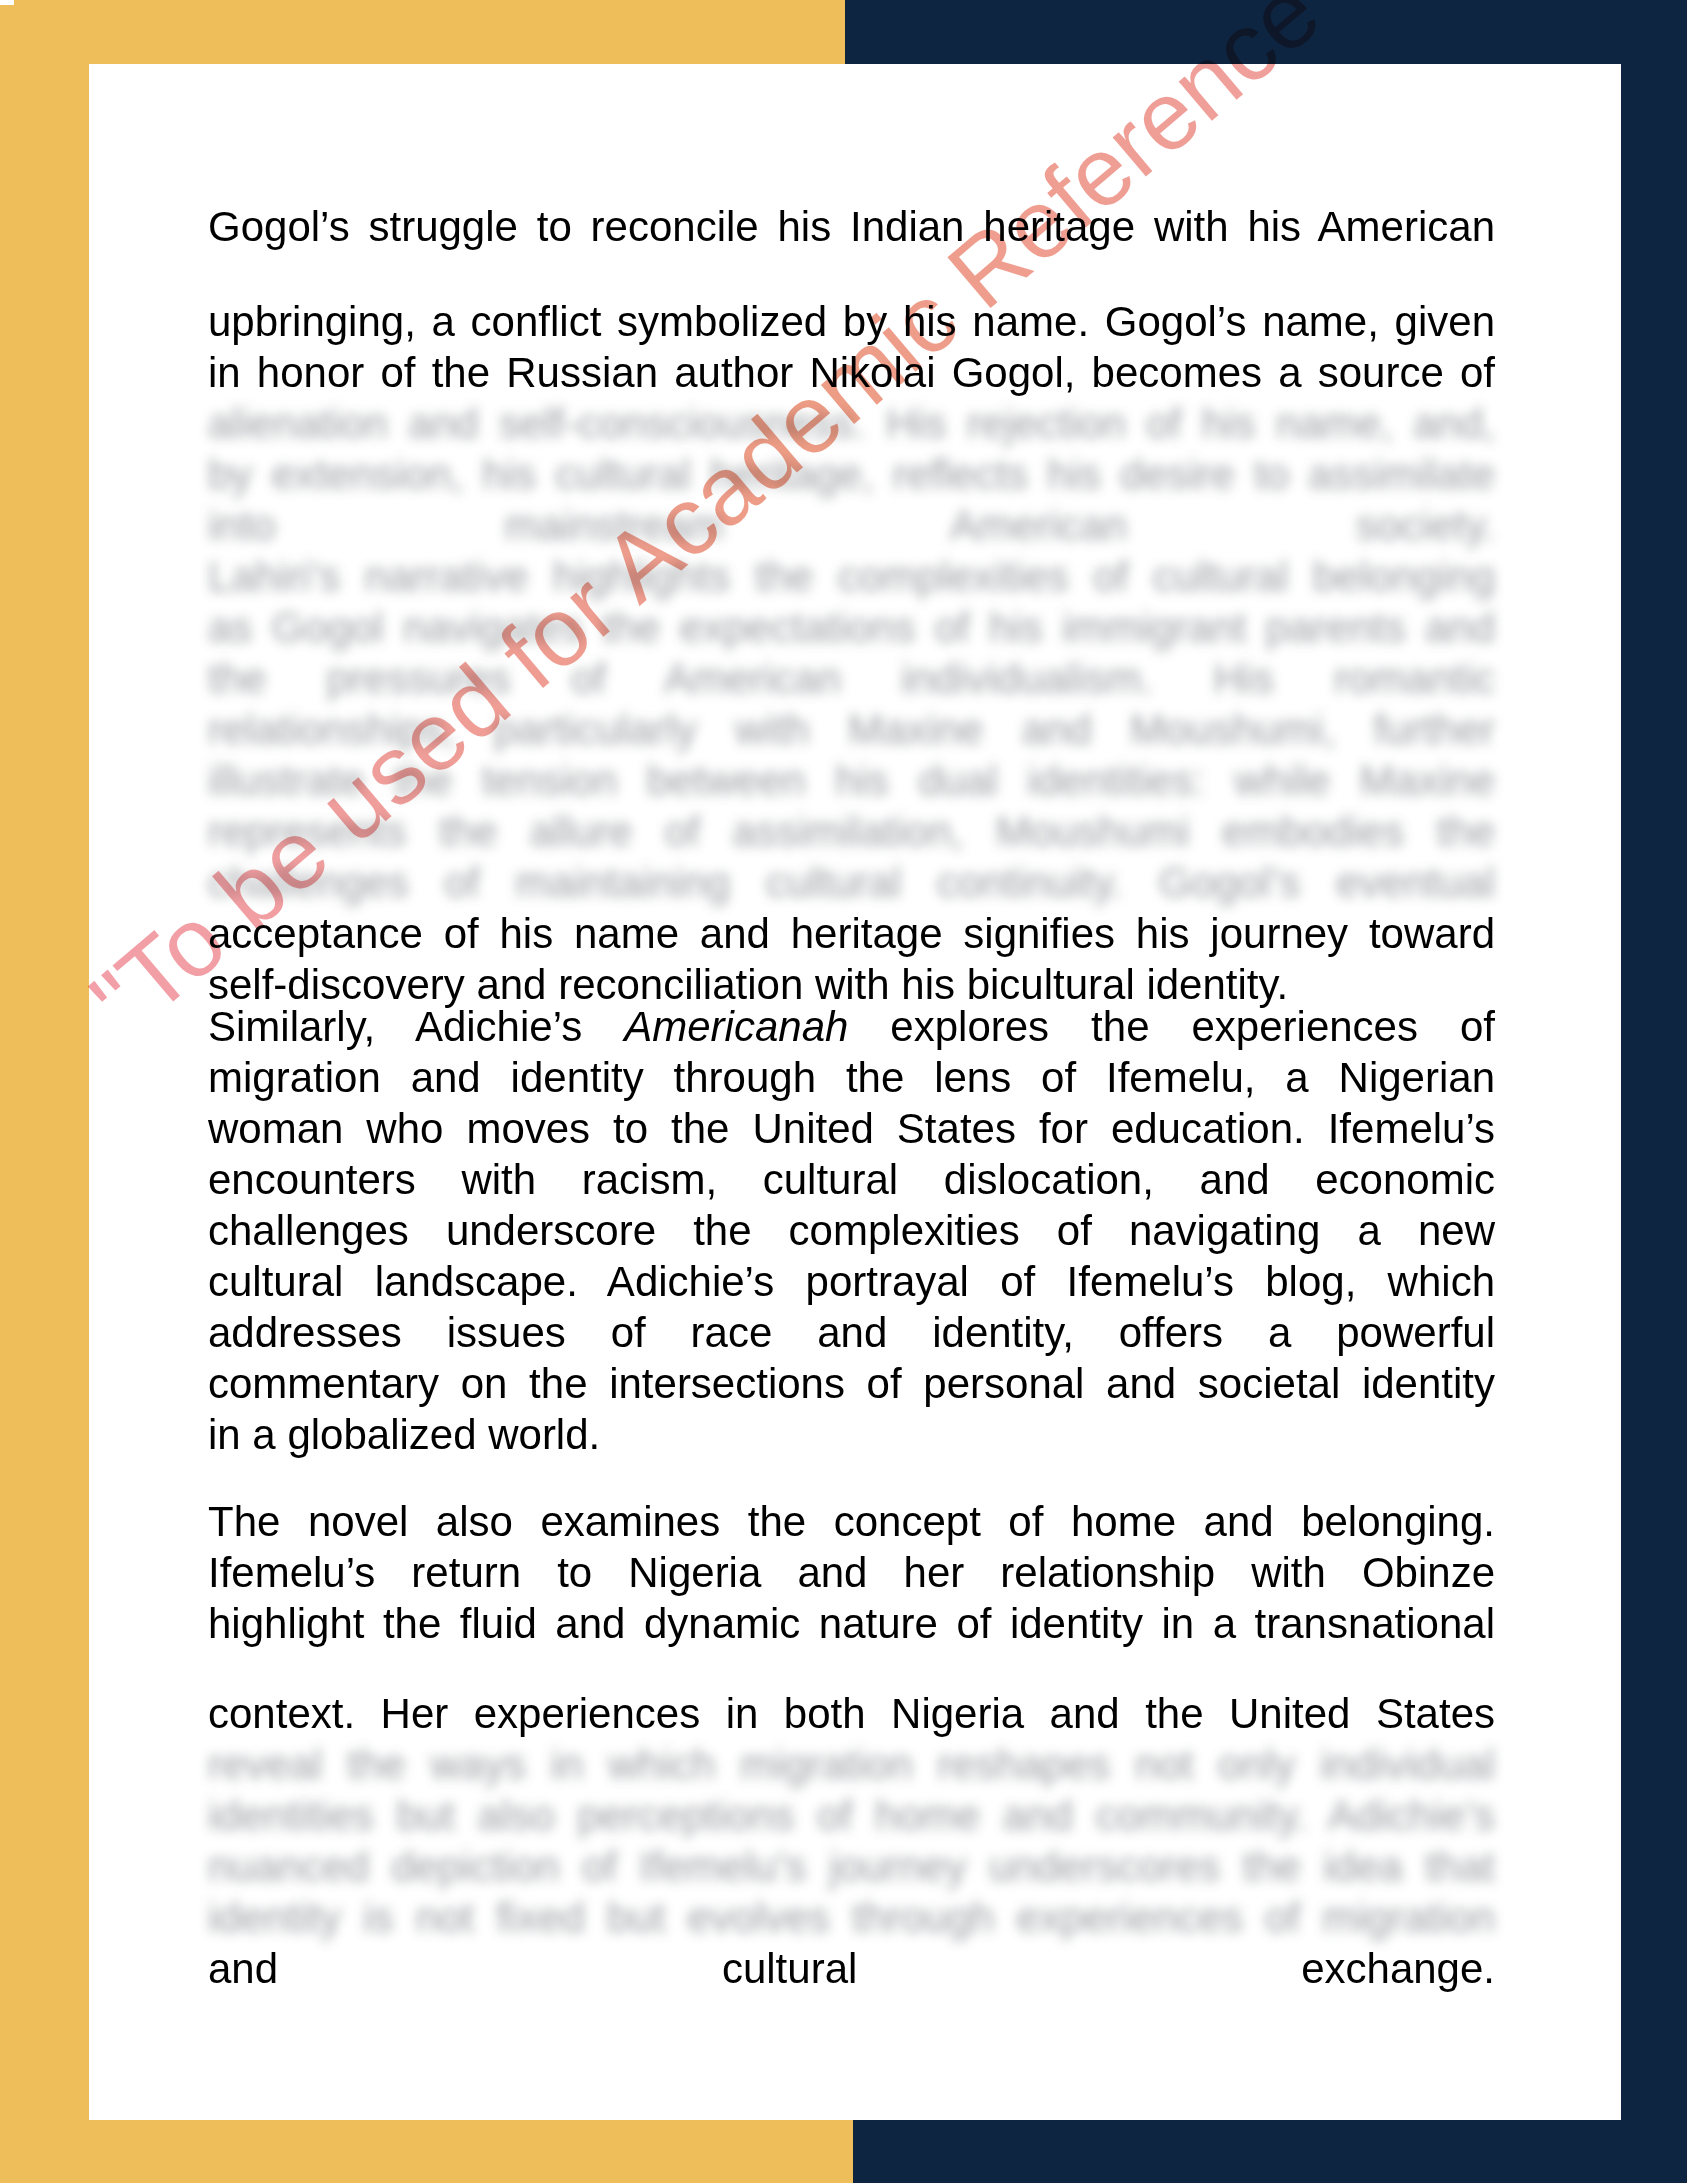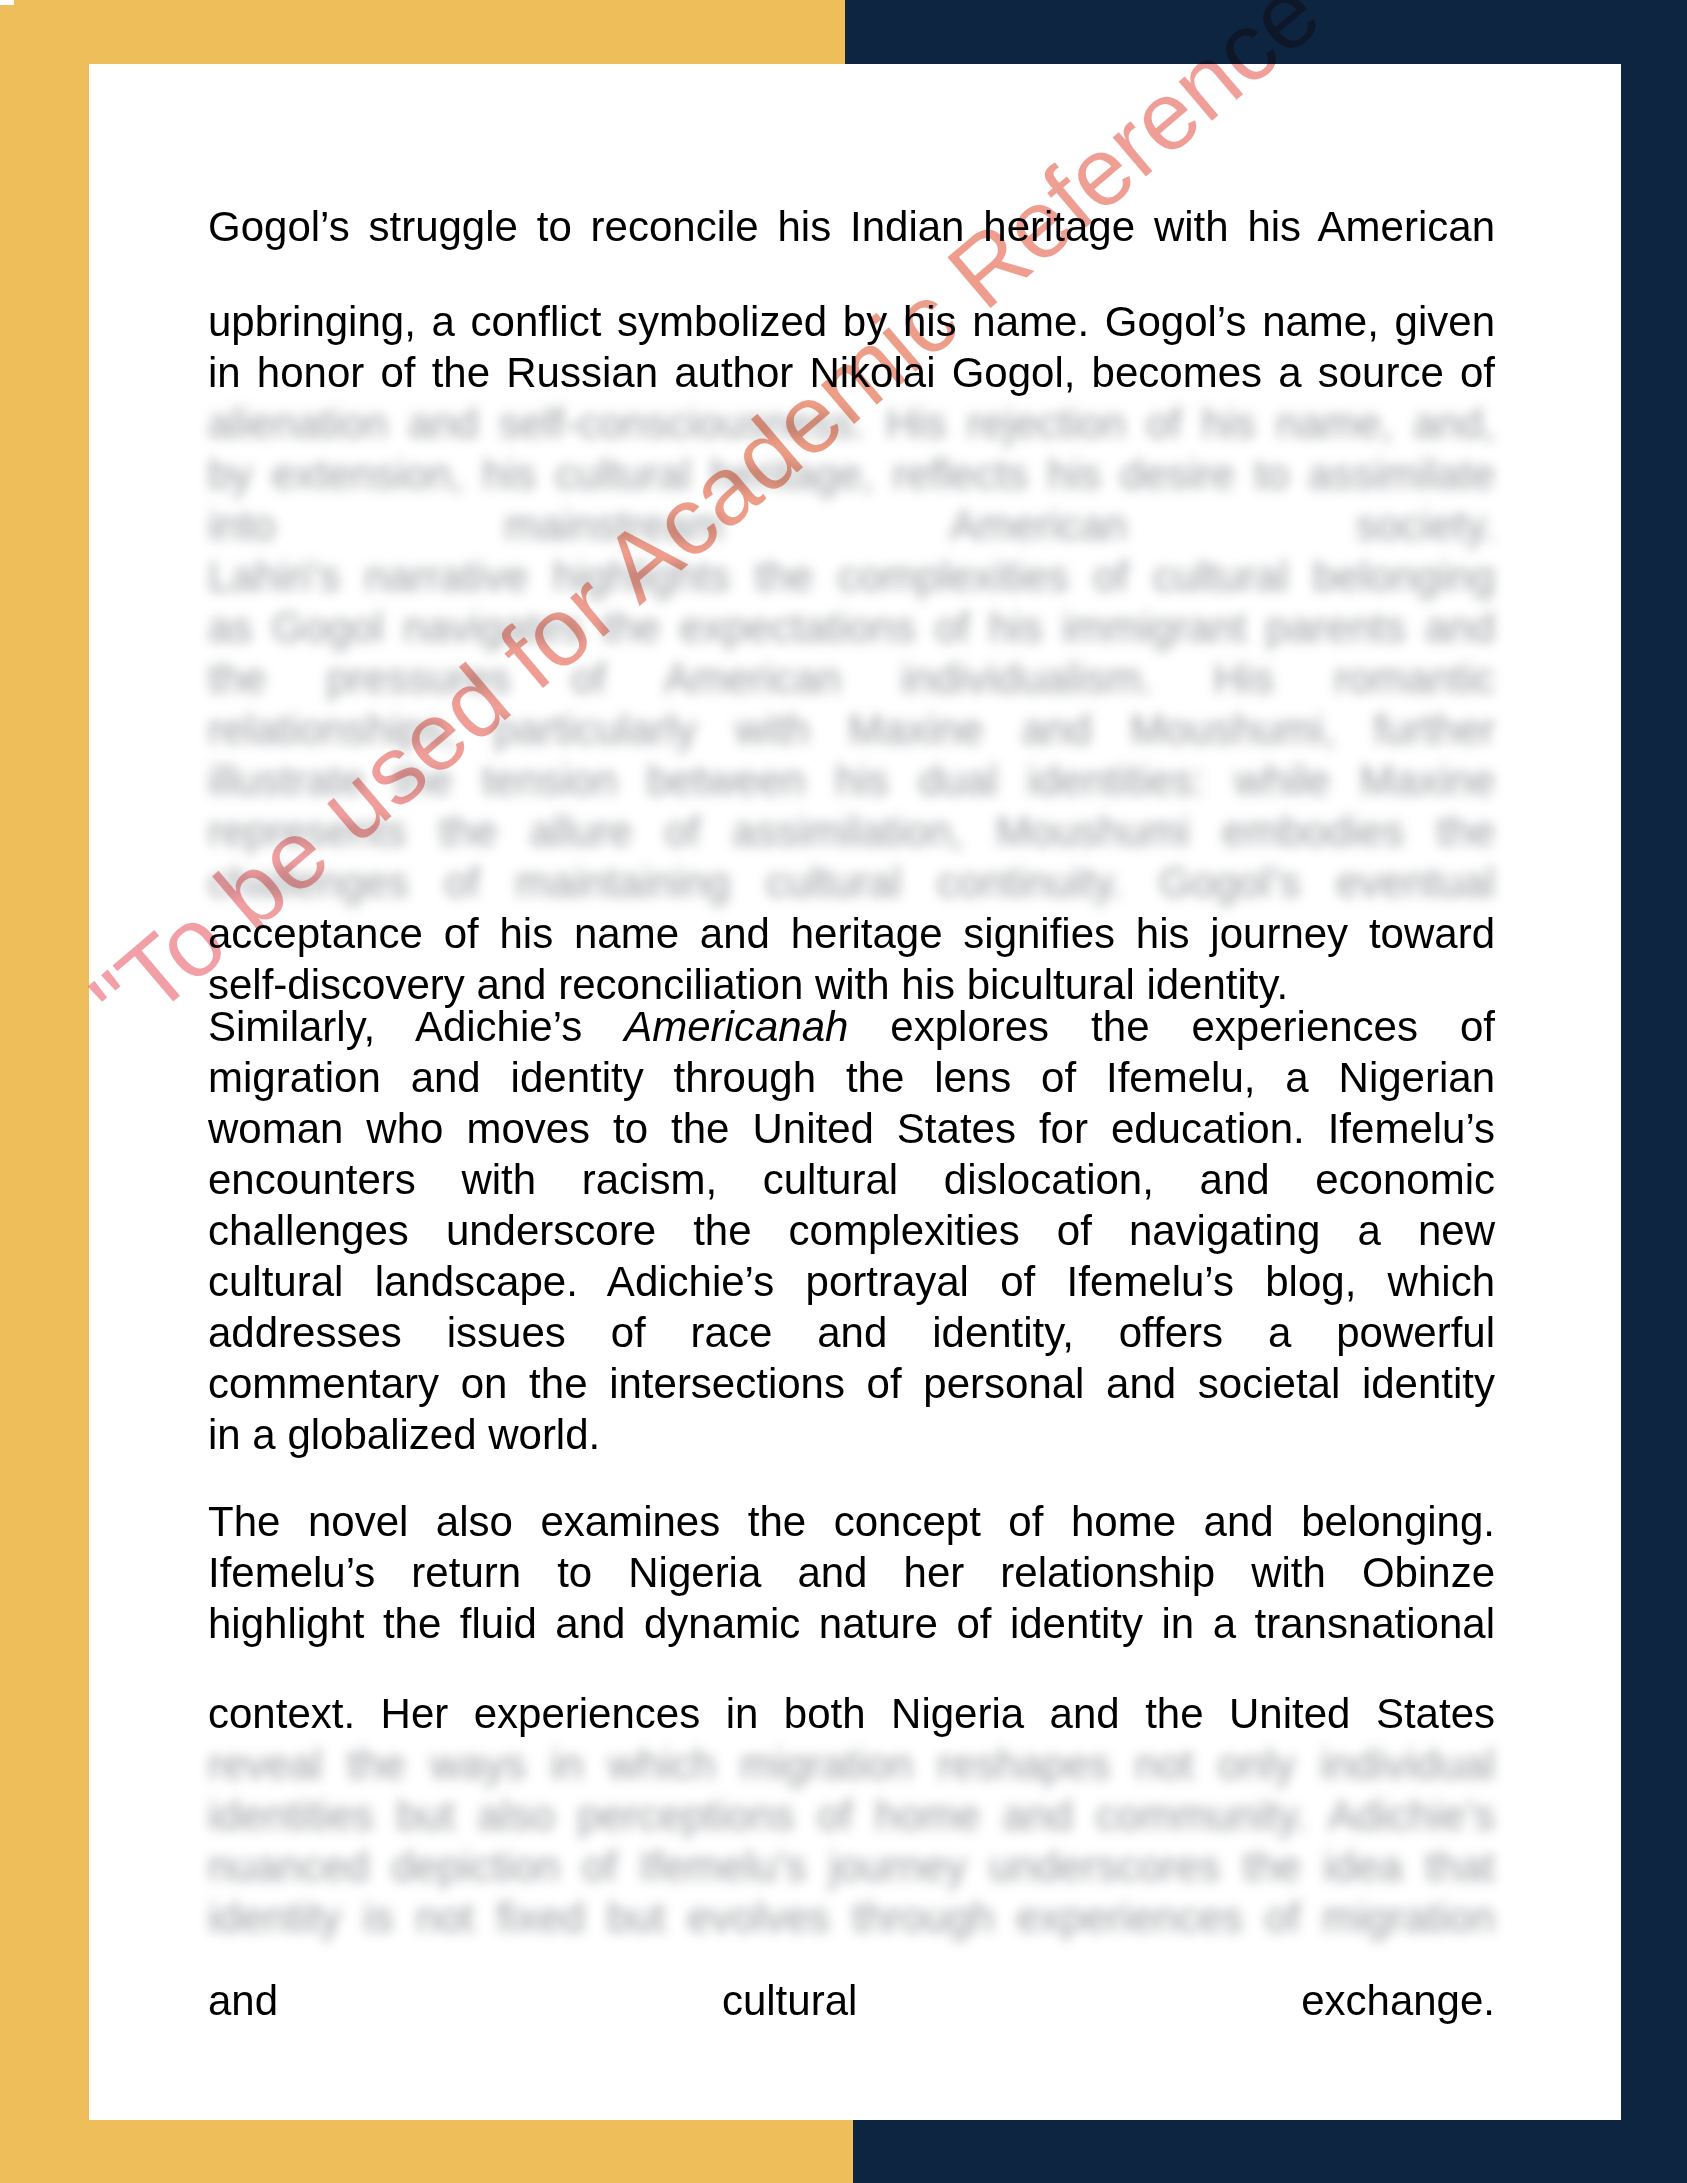--- a/index.html
+++ b/index.html
@@ -75,19 +75,19 @@
   <span class="line" style="width: 1287px;">The novel also examines the concept of home and belonging.</span>
   <span class="line" style="width: 1287px;">Ifemelu’s return to Nigeria and her relationship with Obinze</span>
   <span class="line" style="width: 1287px;">highlight the fluid and dynamic nature of identity in a transnational</span>
   <span class="line" style="width: 1287px; margin-top: 39px;">context. Her experiences in both Nigeria and the United States</span>
   <span class="blurwrap">
     <span class="line blur" style="width: 1287px;">reveal the ways in which migration reshapes not only individual</span>
     <span class="line blur" style="width: 1287px;">identities but also perceptions of home and community. Adichie’s</span>
     <span class="line blur" style="width: 1287px;">nuanced depiction of Ifemelu’s journey underscores the idea that</span>
     <span class="line blur" style="width: 1287px;">identity is not fixed but evolves through experiences of migration</span>
   </span>
-  <span class="line" style="width: 1287px; margin-top: 32px;">and cultural exchange.</span>
+  <span class="line" style="width: 1287px;">and cultural exchange.</span>
 </div>
 
 <div class="watermark">
   <span class="wm-text">"To be used for Academic Reference Only”</span>
 </div>
 
 
 </body></html>

